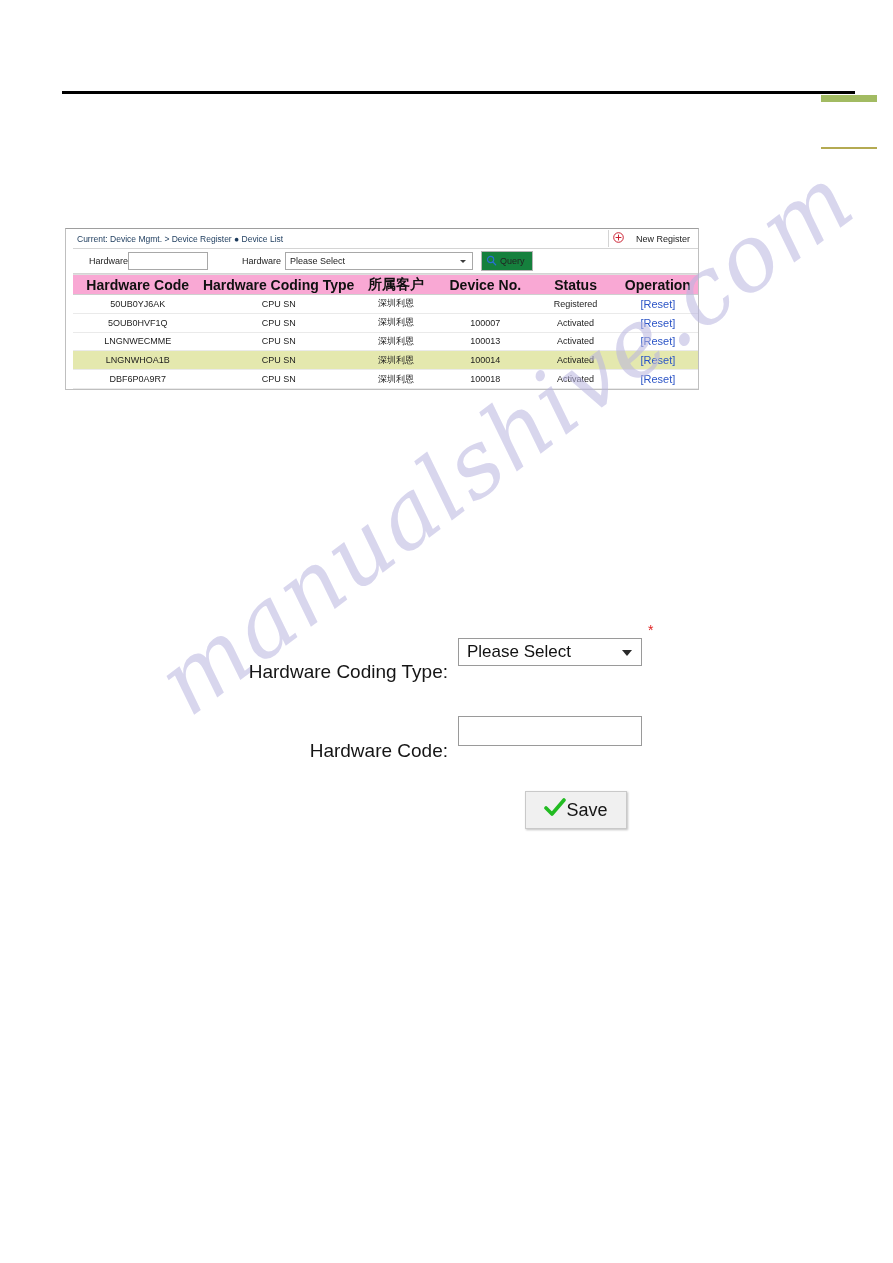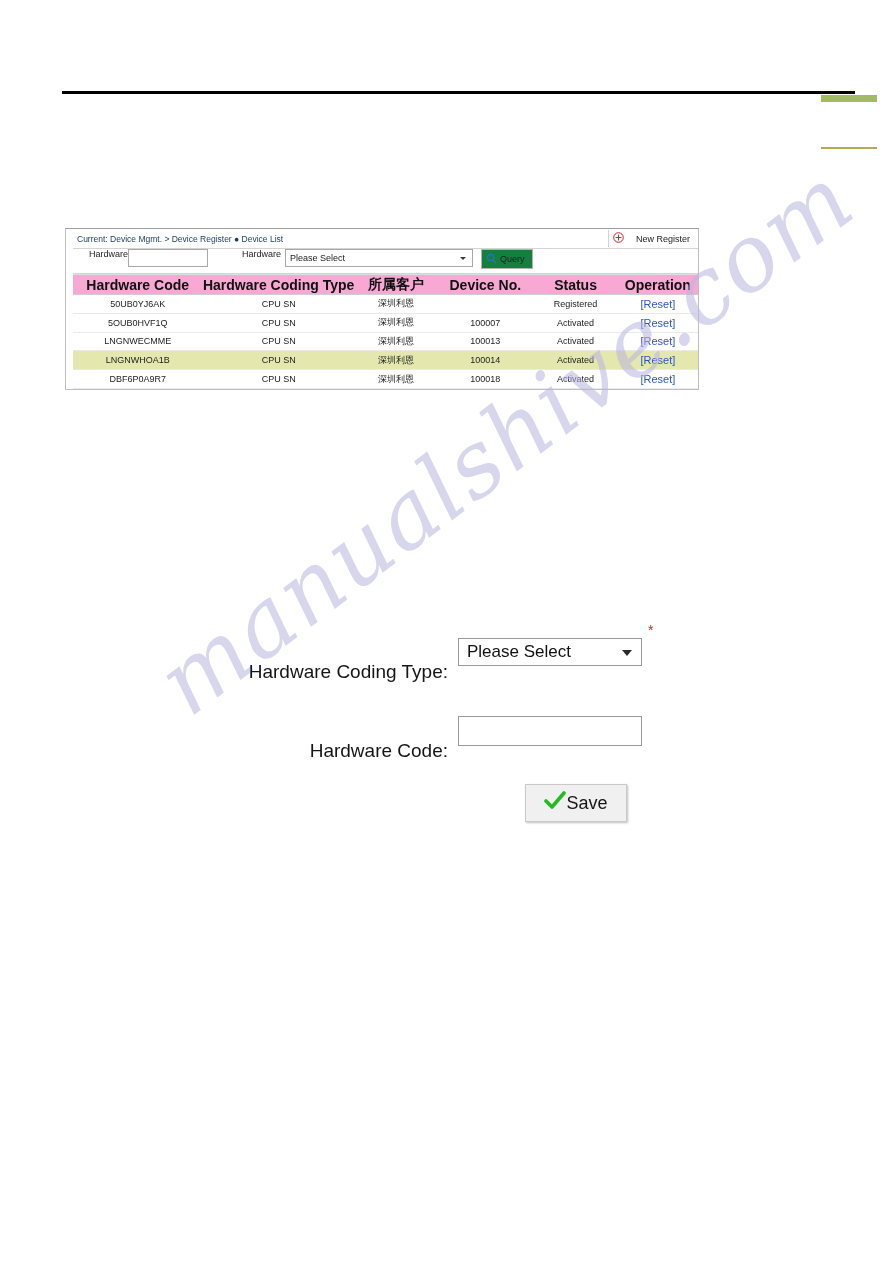--- a/index.html
+++ b/index.html
@@ -103,21 +103,21 @@
     padding: 0 6px 0 4px;
     border-left: 1px solid #d4d4d4;
     font-size: 9px;
     color: #222222;
     white-space: nowrap;
   }
   .plus-icon { display: block; }
 
   .filter-bar {
     display: flex;
-    align-items: flex-start;
+    align-items: center;
     height: 24px;
     padding-left: 16px;
     background: #ffffff;
     border-bottom: 1px solid #d4d4d4;
   }
   .filter-label {
     font-size: 9px;
     color: #1c1c1c;
     white-space: nowrap;
   }
@@ -275,20 +275,21 @@
     align-items: center;
     justify-content: center;
     gap: 0;
     width: 100px;
     height: 36px;
     background: #f0f0f0;
     border: 1px solid #c9c9c9;
     box-shadow: 1px 1px 2px rgba(0,0,0,.25);
     font-size: 18px;
     color: #161616;
+    margin-top: 7px;
   }
 </style>
 </head>
 <body>
 
 <div id="page-rule"></div>
 <div id="accent-bar-top"></div>
 <div id="accent-bar-bottom"></div>
 
 <div id="watermark">

